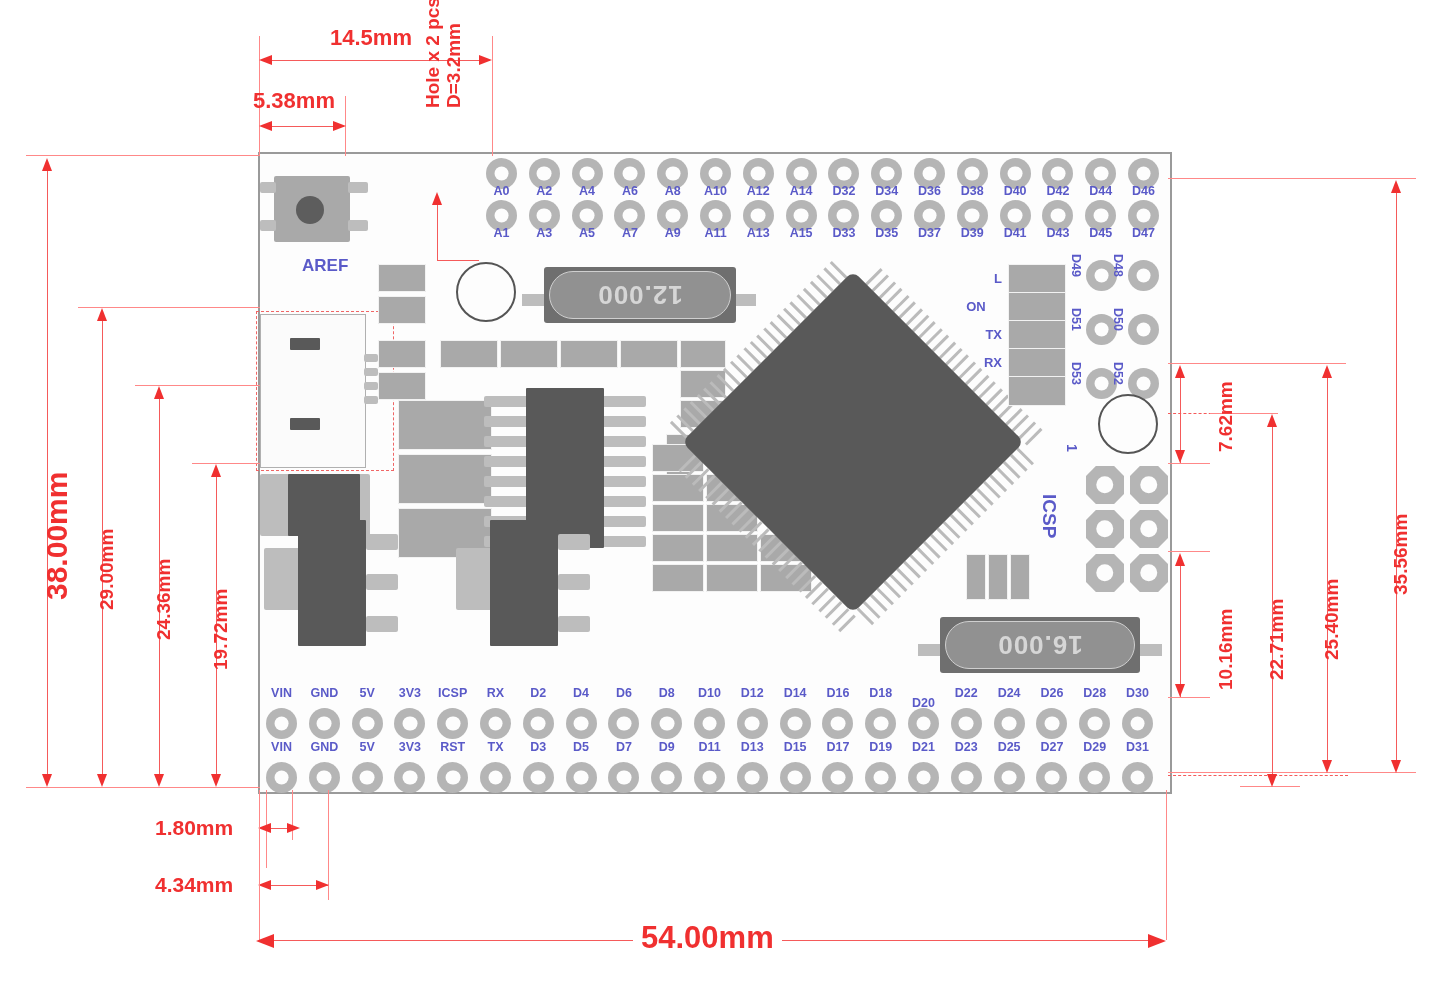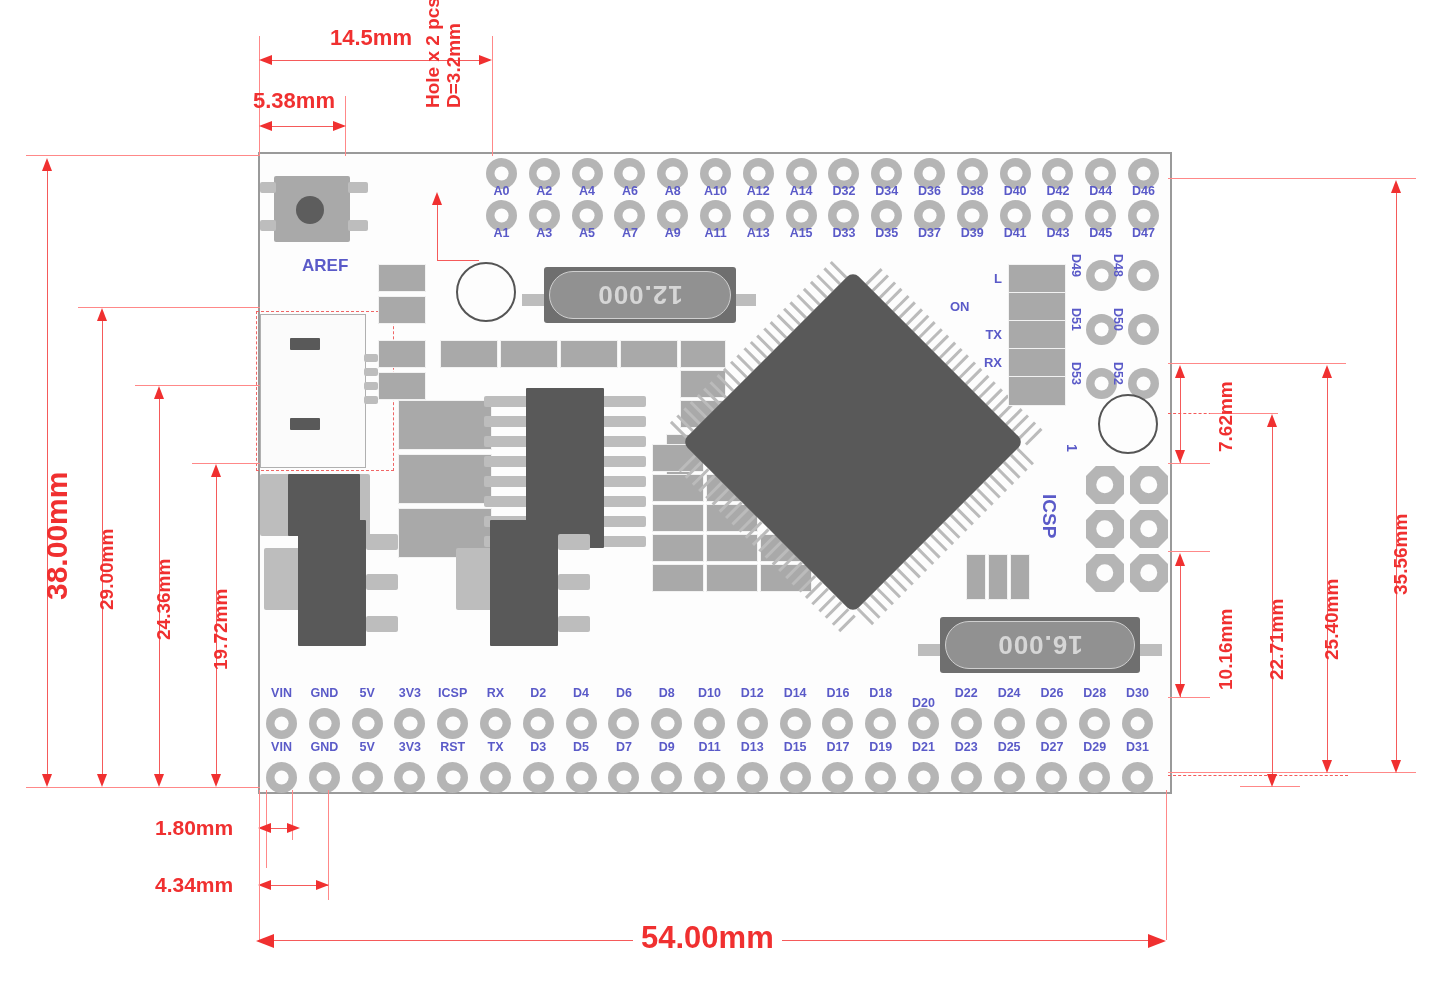--- a/index.html
+++ b/index.html
@@ -552,21 +552,21 @@
       <div class="qfp" style="left:24px; top:24px; width:242px; height:242px;"></div>
     </div>
 
     <div class="led-box" style="left:748px; top:110px; width:56px; height:28px;"></div>
     <div class="led-box" style="left:748px; top:138px; width:56px; height:28px;"></div>
     <div class="led-box" style="left:748px; top:166px; width:56px; height:28px;"></div>
     <div class="led-box" style="left:748px; top:194px; width:56px; height:28px;"></div>
     <div class="led-box" style="left:748px; top:222px; width:56px; height:28px;"></div>
     <div id="led-labels">
         <div class="pin-label" style="left: 690px; top: 117px; width: 52px; text-align: right; font-size: 13px;">L</div>
-        <div class="pin-label" style="left: 690px; top: 145px; width: 52px; text-align: left; font-size: 13px;">ON</div>
+        <div class="pin-label" style="left: 690px; top: 145px; width: 52px; text-align: center; font-size: 13px;">ON</div>
         <div class="pin-label" style="left: 690px; top: 173px; width: 52px; text-align: right; font-size: 13px;">TX</div>
         <div class="pin-label" style="left: 690px; top: 201px; width: 52px; text-align: right; font-size: 13px;">RX</div>
       </div>
 
     <div id="side-pads">
         <div class="pad" style="left: 826px; top: 106px; width: 31px; height: 31px;"></div>
         <div class="pad" style="left: 868px; top: 106px; width: 31px; height: 31px;"></div>
         <div class="pin-label-v" style="left: 823px; top: 100px;">D49</div>
         <div class="pin-label-v" style="left: 865px; top: 100px;">D48</div>
         <div class="pad" style="left: 826px; top: 160px; width: 31px; height: 31px;"></div>

